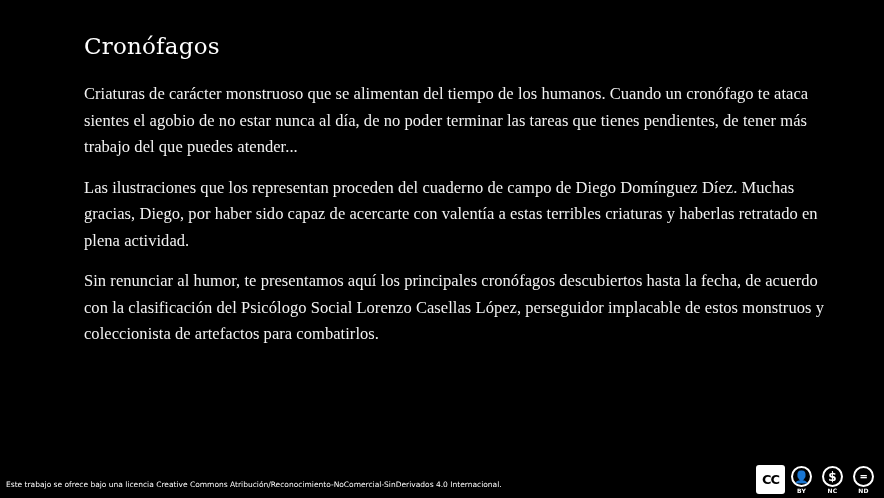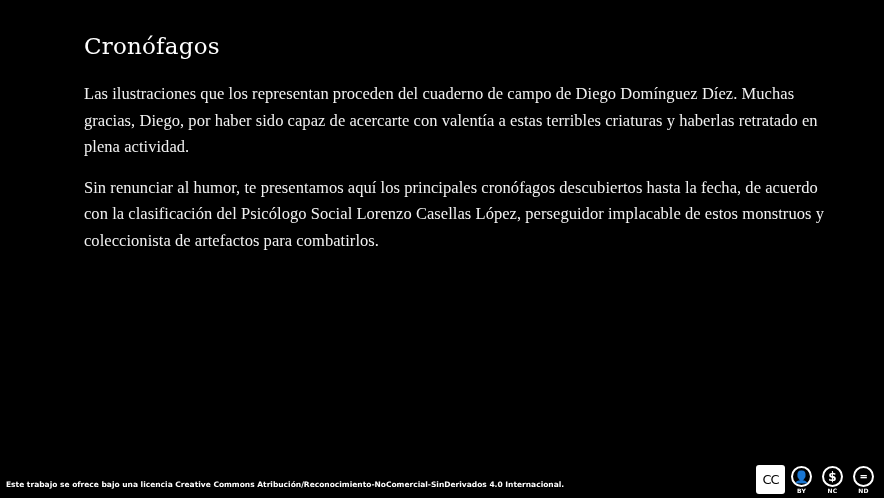--- a/index.html
+++ b/index.html
@@ -55,21 +55,20 @@
   }
   .license-text {
     position: absolute;
     left: 6px;
     bottom: 7px;
     font-family: "DejaVu Sans", sans-serif;
     font-size: 7.5px;
     line-height: 13px;
     color: #ffffff;
     white-space: nowrap;
-    font-weight: bold;
   }
   .cc-badges {
     position: absolute;
     right: 6px;
     bottom: 4px;
     display: flex;
     gap: 2px;
     align-items: flex-end;
   }
   .cc-badge {
@@ -121,32 +120,33 @@
     height: 29px;
     background: #ffffff;
     border-radius: 3px;
     display: flex;
     align-items: center;
     justify-content: center;
   }
   .cc-main .cc-main-inner {
     font-family: "DejaVu Sans", sans-serif;
     font-size: 13px;
-    font-weight: normal;
+    font-weight: bold;
     color: #000000;
     letter-spacing: -1px;
   }
 </style>
 </head>
 <body>
 
 <div class="page">
 
   <div class="content">
     <h1 class="title">Cronófagos</h1>
+    <p class="para">Criaturas de carácter monstruoso que se alimentan del tiempo de los humanos. Cuando un cronófago te ataca sientes el agobio de no estar nunca al día, de no poder terminar las tareas que tienes pendientes, de tener más trabajo del que puedes atender...</p>
     <p class="para">Las ilustraciones que los representan proceden del cuaderno de campo de Diego Domínguez Díez. Muchas gracias, Diego, por haber sido capaz de acercarte con valentía a estas terribles criaturas y haberlas retratado en plena actividad.</p>
     <p class="para">Sin renunciar al humor, te presentamos aquí los principales cronófagos descubiertos hasta la fecha, de acuerdo con la clasificación del Psicólogo Social Lorenzo Casellas López, perseguidor implacable de estos monstruos y coleccionista de artefactos para combatirlos.</p>
   </div>
 
   <div class="footer">
     <div class="license-text">
       <div>Este trabajo se ofrece bajo una licencia Creative Commons Atribución/Reconocimiento-NoComercial-SinDerivados 4.0 Internacional.</div>
     </div>
 
     <div class="cc-badges">

